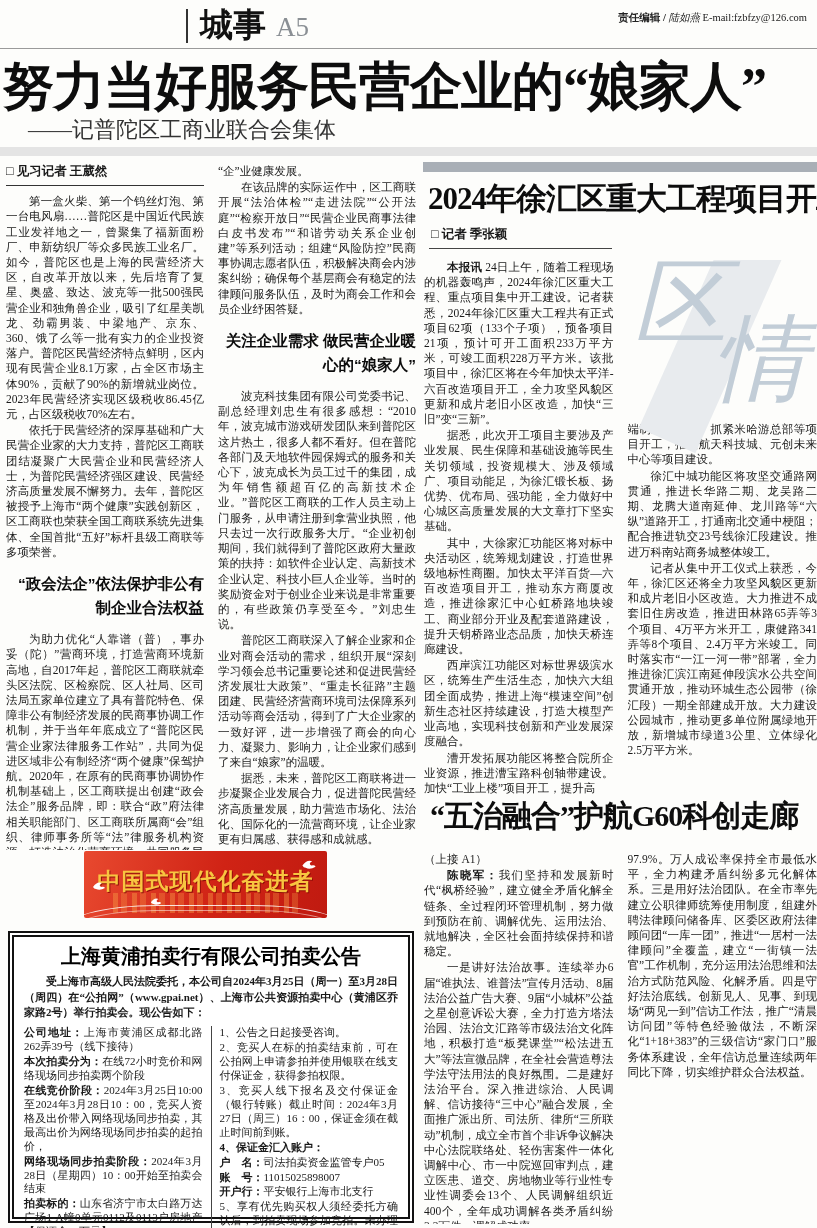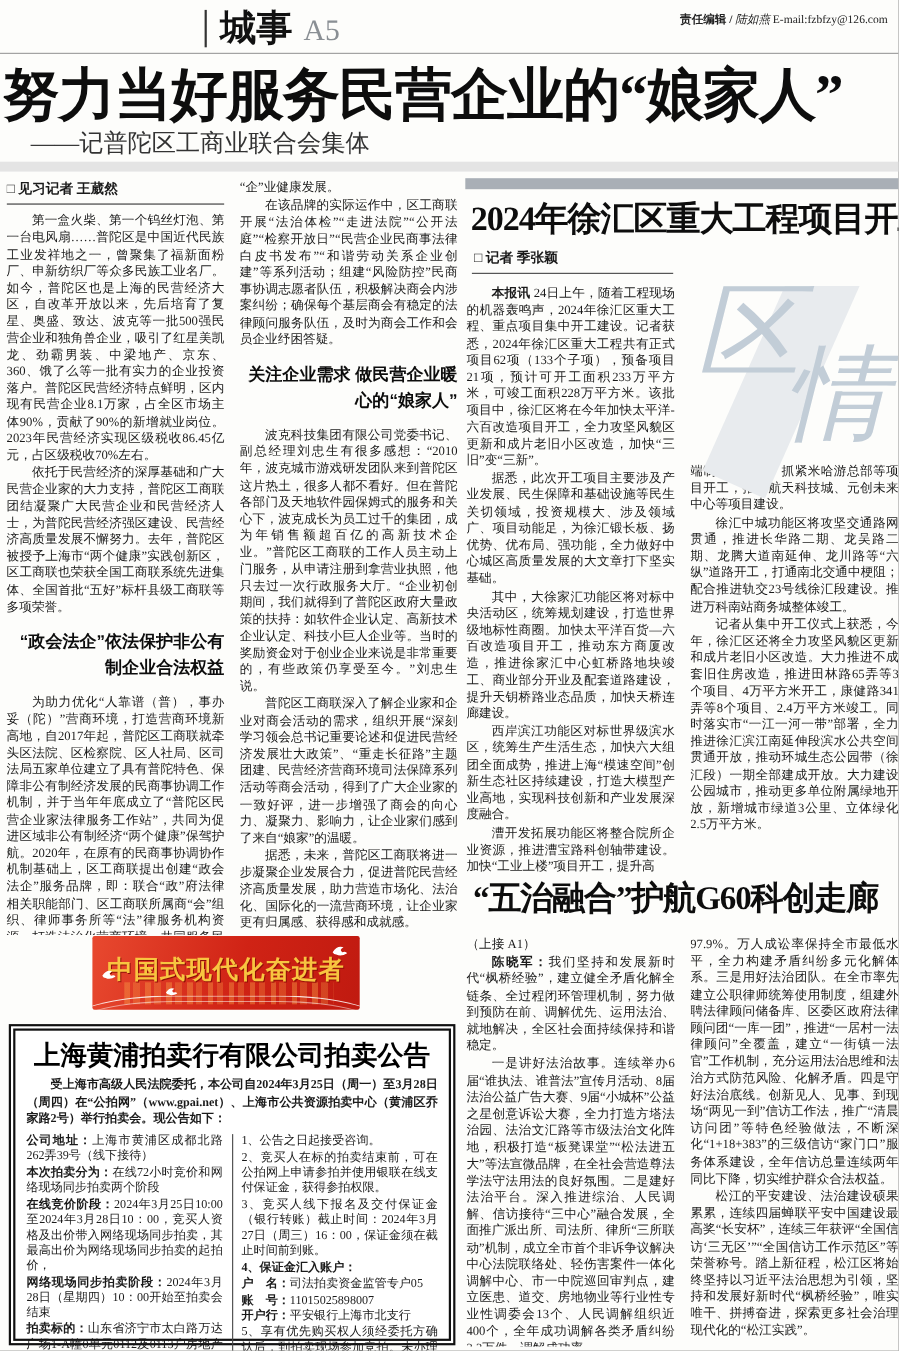--- a/index.html
+++ b/index.html
@@ -41,21 +41,21 @@
                color:#f8c540;text-shadow:1px 1px 0 #8f0f08;letter-spacing:1px;}
   .skyline{position:absolute;left:12%;right:10%;bottom:5px;height:20px;z-index:1;opacity:.75;
            background:repeating-linear-gradient(90deg,rgba(248,160,70,.55) 0 5px,rgba(248,160,70,0) 5px 8px,rgba(248,160,70,.4) 8px 14px,rgba(248,160,70,0) 14px 19px);}
   .wave{position:absolute;left:-10%;width:120%;height:26px;border-top:1px solid rgba(255,255,255,.85);
         border-radius:100% 100% 0 0/300% 300% 0 0;z-index:2;}
   .wave.w1{bottom:-14px;}  .wave.w2{bottom:-19px;opacity:.6;}
   .dove{position:absolute;z-index:3;fill:#fff;}
   
   .auction{position:absolute;left:8px;top:931px;width:406px;height:292px;box-sizing:border-box;
            border:6px double #111;background:#fff;padding:5px 10px 6px;}
-  .auction-title{font-family:"Liberation Sans","DejaVu Sans",sans-serif;font-weight:bold;font-size:24px;
+  .auction-title{font-family:"Liberation Sans","DejaVu Sans",sans-serif;font-weight:bold;font-size:20px;
                  text-align:center;margin:1px 0 4px;color:#000;}
   .auction-intro{font-size:11px;line-height:1.42;font-weight:bold;text-indent:2em;text-align:justify;margin:0 0 5px;}
   .auction-cols{display:flex;}
   .a-col{font-size:11px;line-height:1.27;text-align:justify;}
   .a-col.left{width:50%;padding-right:8px;border-right:1px solid #444;}
   .a-col.right{width:50%;padding-left:8px;}
   .a-item{margin:0 0 1px;}
   .a-item .lbl{font-weight:bold;}
   
   .graybar2{position:absolute;left:423px;top:162px;width:394px;height:10px;background:#a9afb6;}
@@ -183,17 +183,16 @@
 
   <div class="g60-title">“五治融合”护航G60科创走廊</div>
   <div class="g60-cols cols">
     <div class="col">
       <p class="para noindent">（上接 A1）</p>
       <p class="para"><b class="inline-lead">陈晓军：</b><span>我们坚持和发展新时代“枫桥经验”，建立健全矛盾化解全链条、全过程闭环管理机制，努力做到预防在前、调解优先、运用法治、就地解决，全区社会面持续保持和谐稳定。</span></p>
       <p class="para">一是讲好法治故事。连续举办6届“谁执法、谁普法”宣传月活动、8届法治公益广告大赛、9届“小城杯”公益之星创意诉讼大赛，全力打造方塔法治园、法治文汇路等市级法治文化阵地，积极打造“板凳课堂”“松法进五大”等法宣微品牌，在全社会营造尊法学法守法用法的良好氛围。二是建好法治平台。深入推进综治、人民调解、信访接待“三中心”融合发展，全面推广派出所、司法所、律所“三所联动”机制，成立全市首个非诉争议解决中心法院联络处、轻伤害案件一体化调解中心、市一中院巡回审判点，建立医患、道交、房地物业等行业性专业性调委会13个、人民调解组织近400个，全年成功调解各类矛盾纠纷3.3万件，调解成功率</p>
     </div>
     <div class="col">
       <p class="para noindent">97.9%。万人成讼率保持全市最低水平，全力构建矛盾纠纷多元化解体系。三是用好法治团队。在全市率先建立公职律师统筹使用制度，组建外聘法律顾问储备库、区委区政府法律顾问团“一库一团”，推进“一居村一法律顾问”全覆盖，建立“一街镇一法官”工作机制，充分运用法治思维和法治方式防范风险、化解矛盾。四是守好法治底线。创新见人、见事、到现场“两见一到”信访工作法，推广“清晨访问团”等特色经验做法，不断深化“1+18+383”的三级信访“家门口”服务体系建设，全年信访总量连续两年同比下降，切实维护群众合法权益。</p>
-      <p class="para">松江的平安建设、法治建设硕果累累，连续四届蝉联平安中国建设最高奖“长安杯”，连续三年获评“全国信访‘三无区’”“全国信访工作示范区”等荣誉称号。踏上新征程，松江区将始终坚持以习近平法治思想为引领，坚持和发展好新时代“枫桥经验”，唯实唯干、拼搏奋进，探索更多社会治理现代化的“松江实践”。</p>
     </div>
   </div>
 
 </div>
 
 </body></html>

